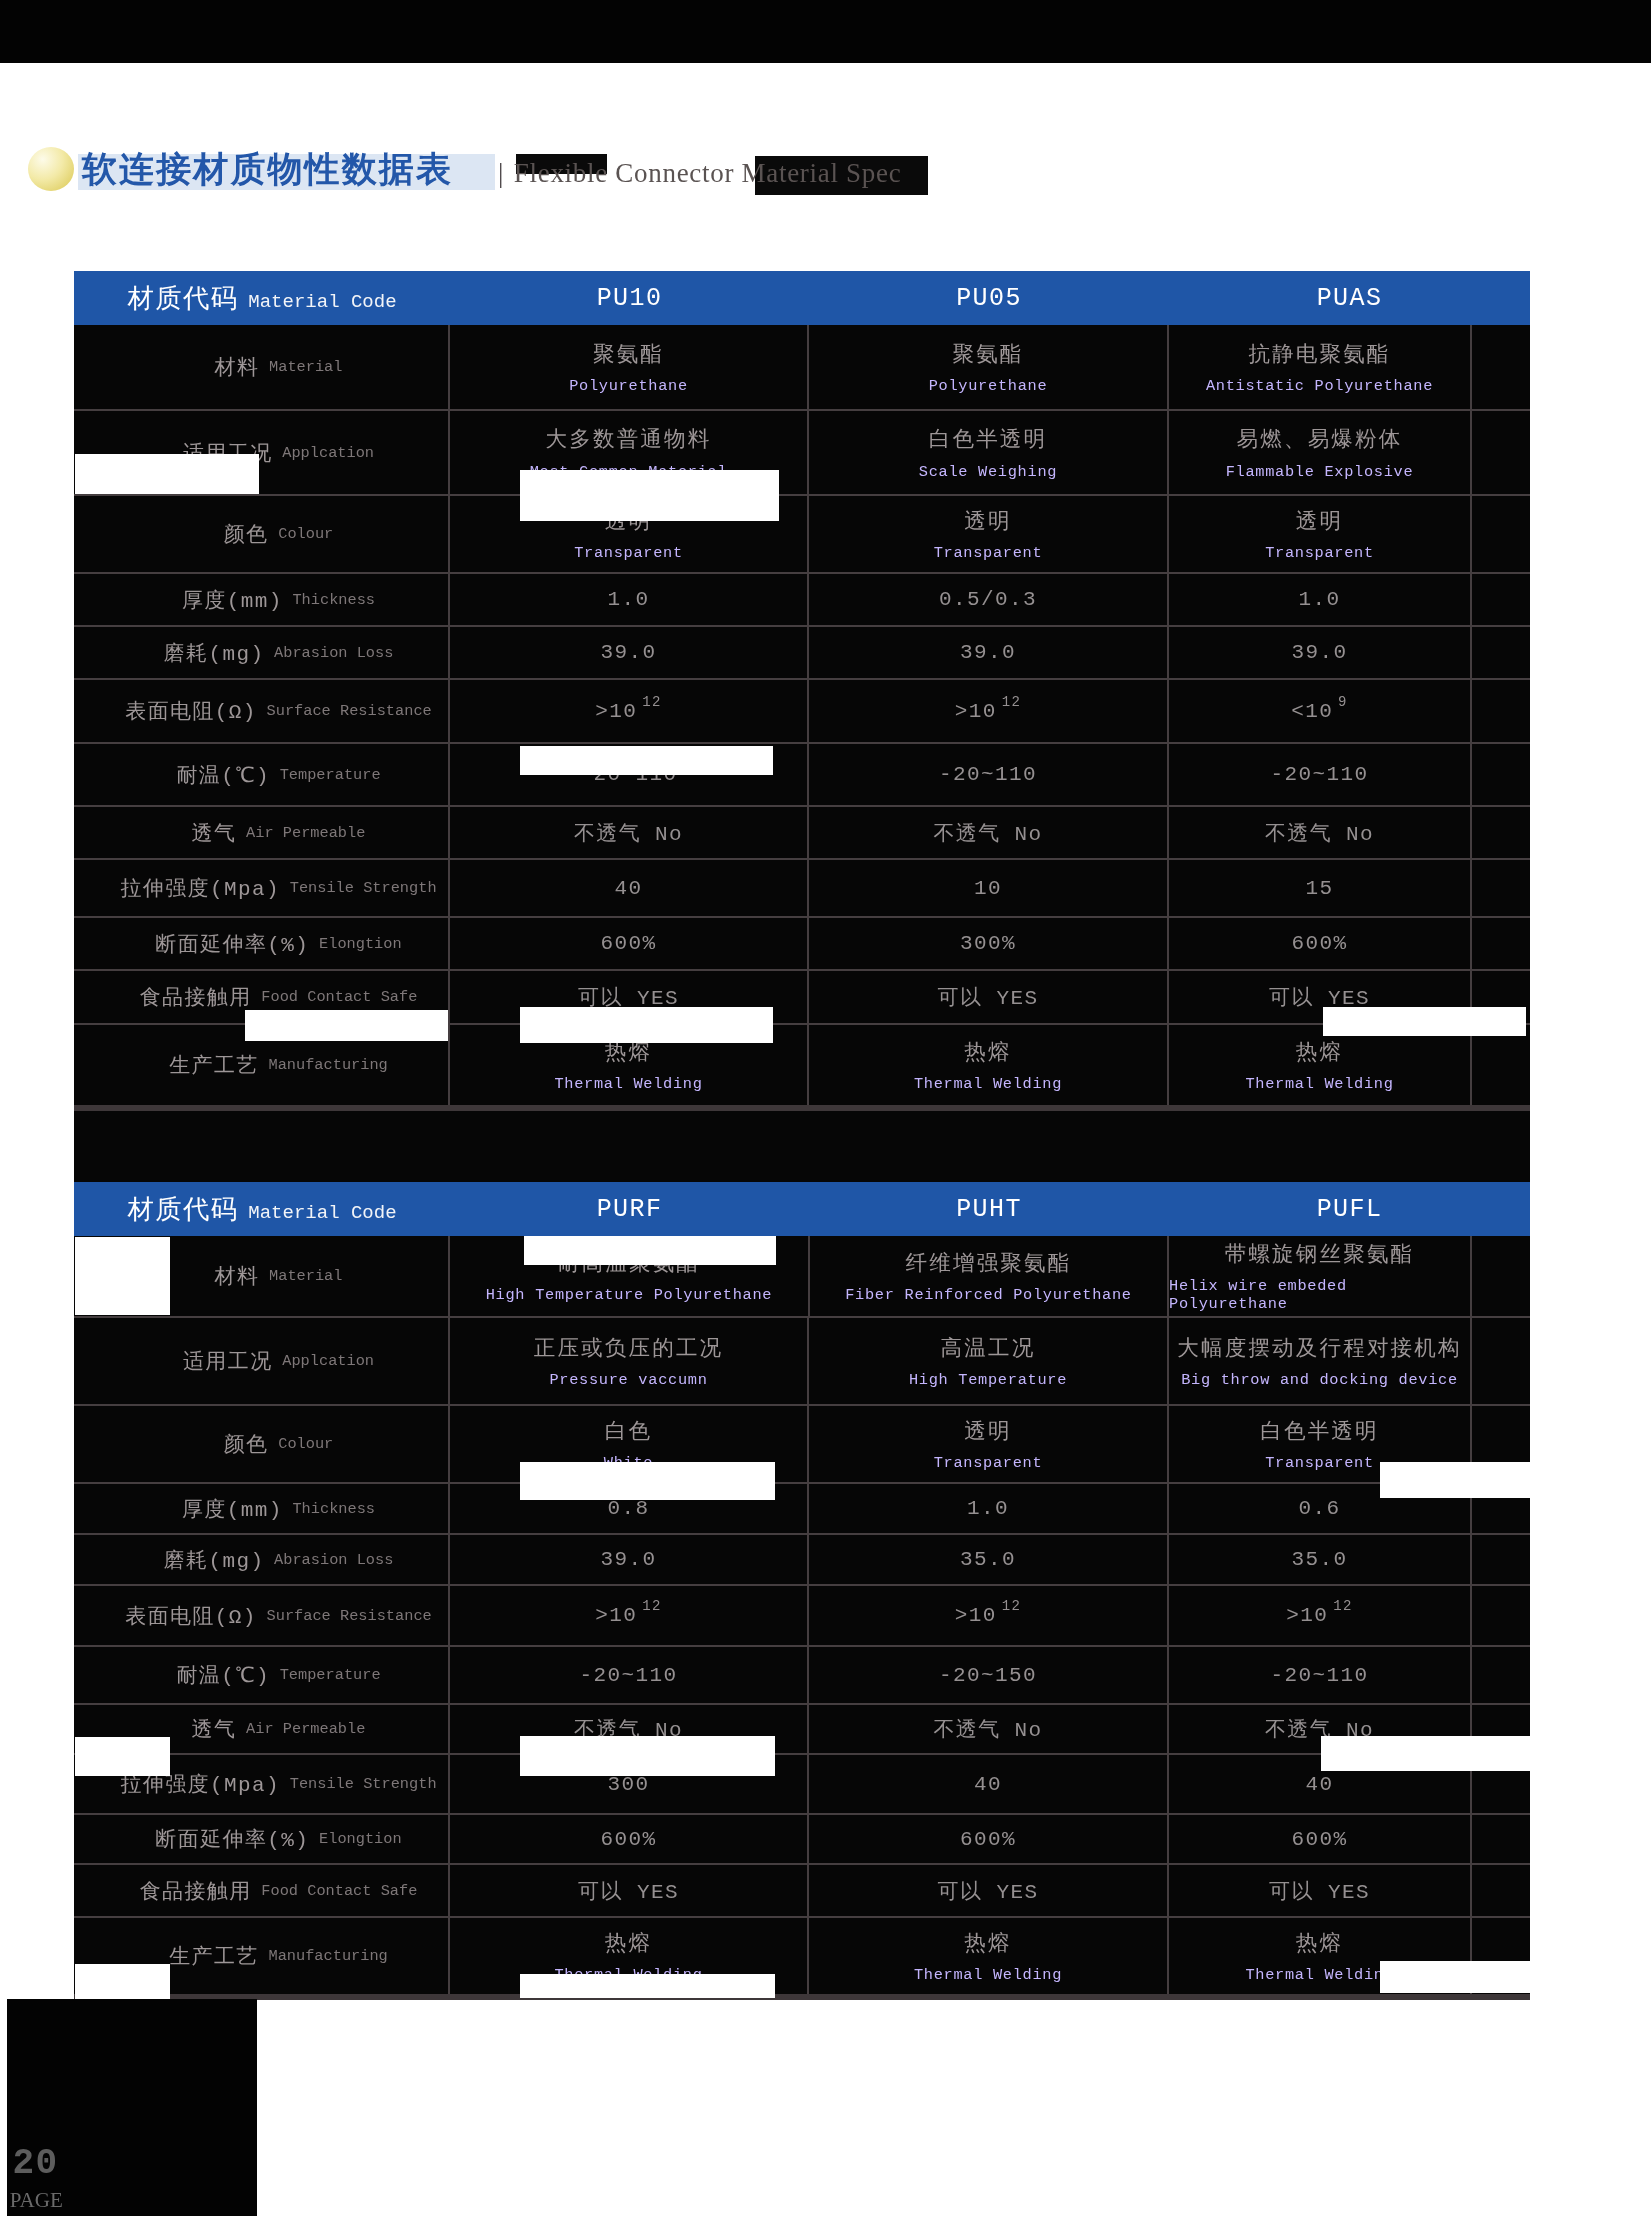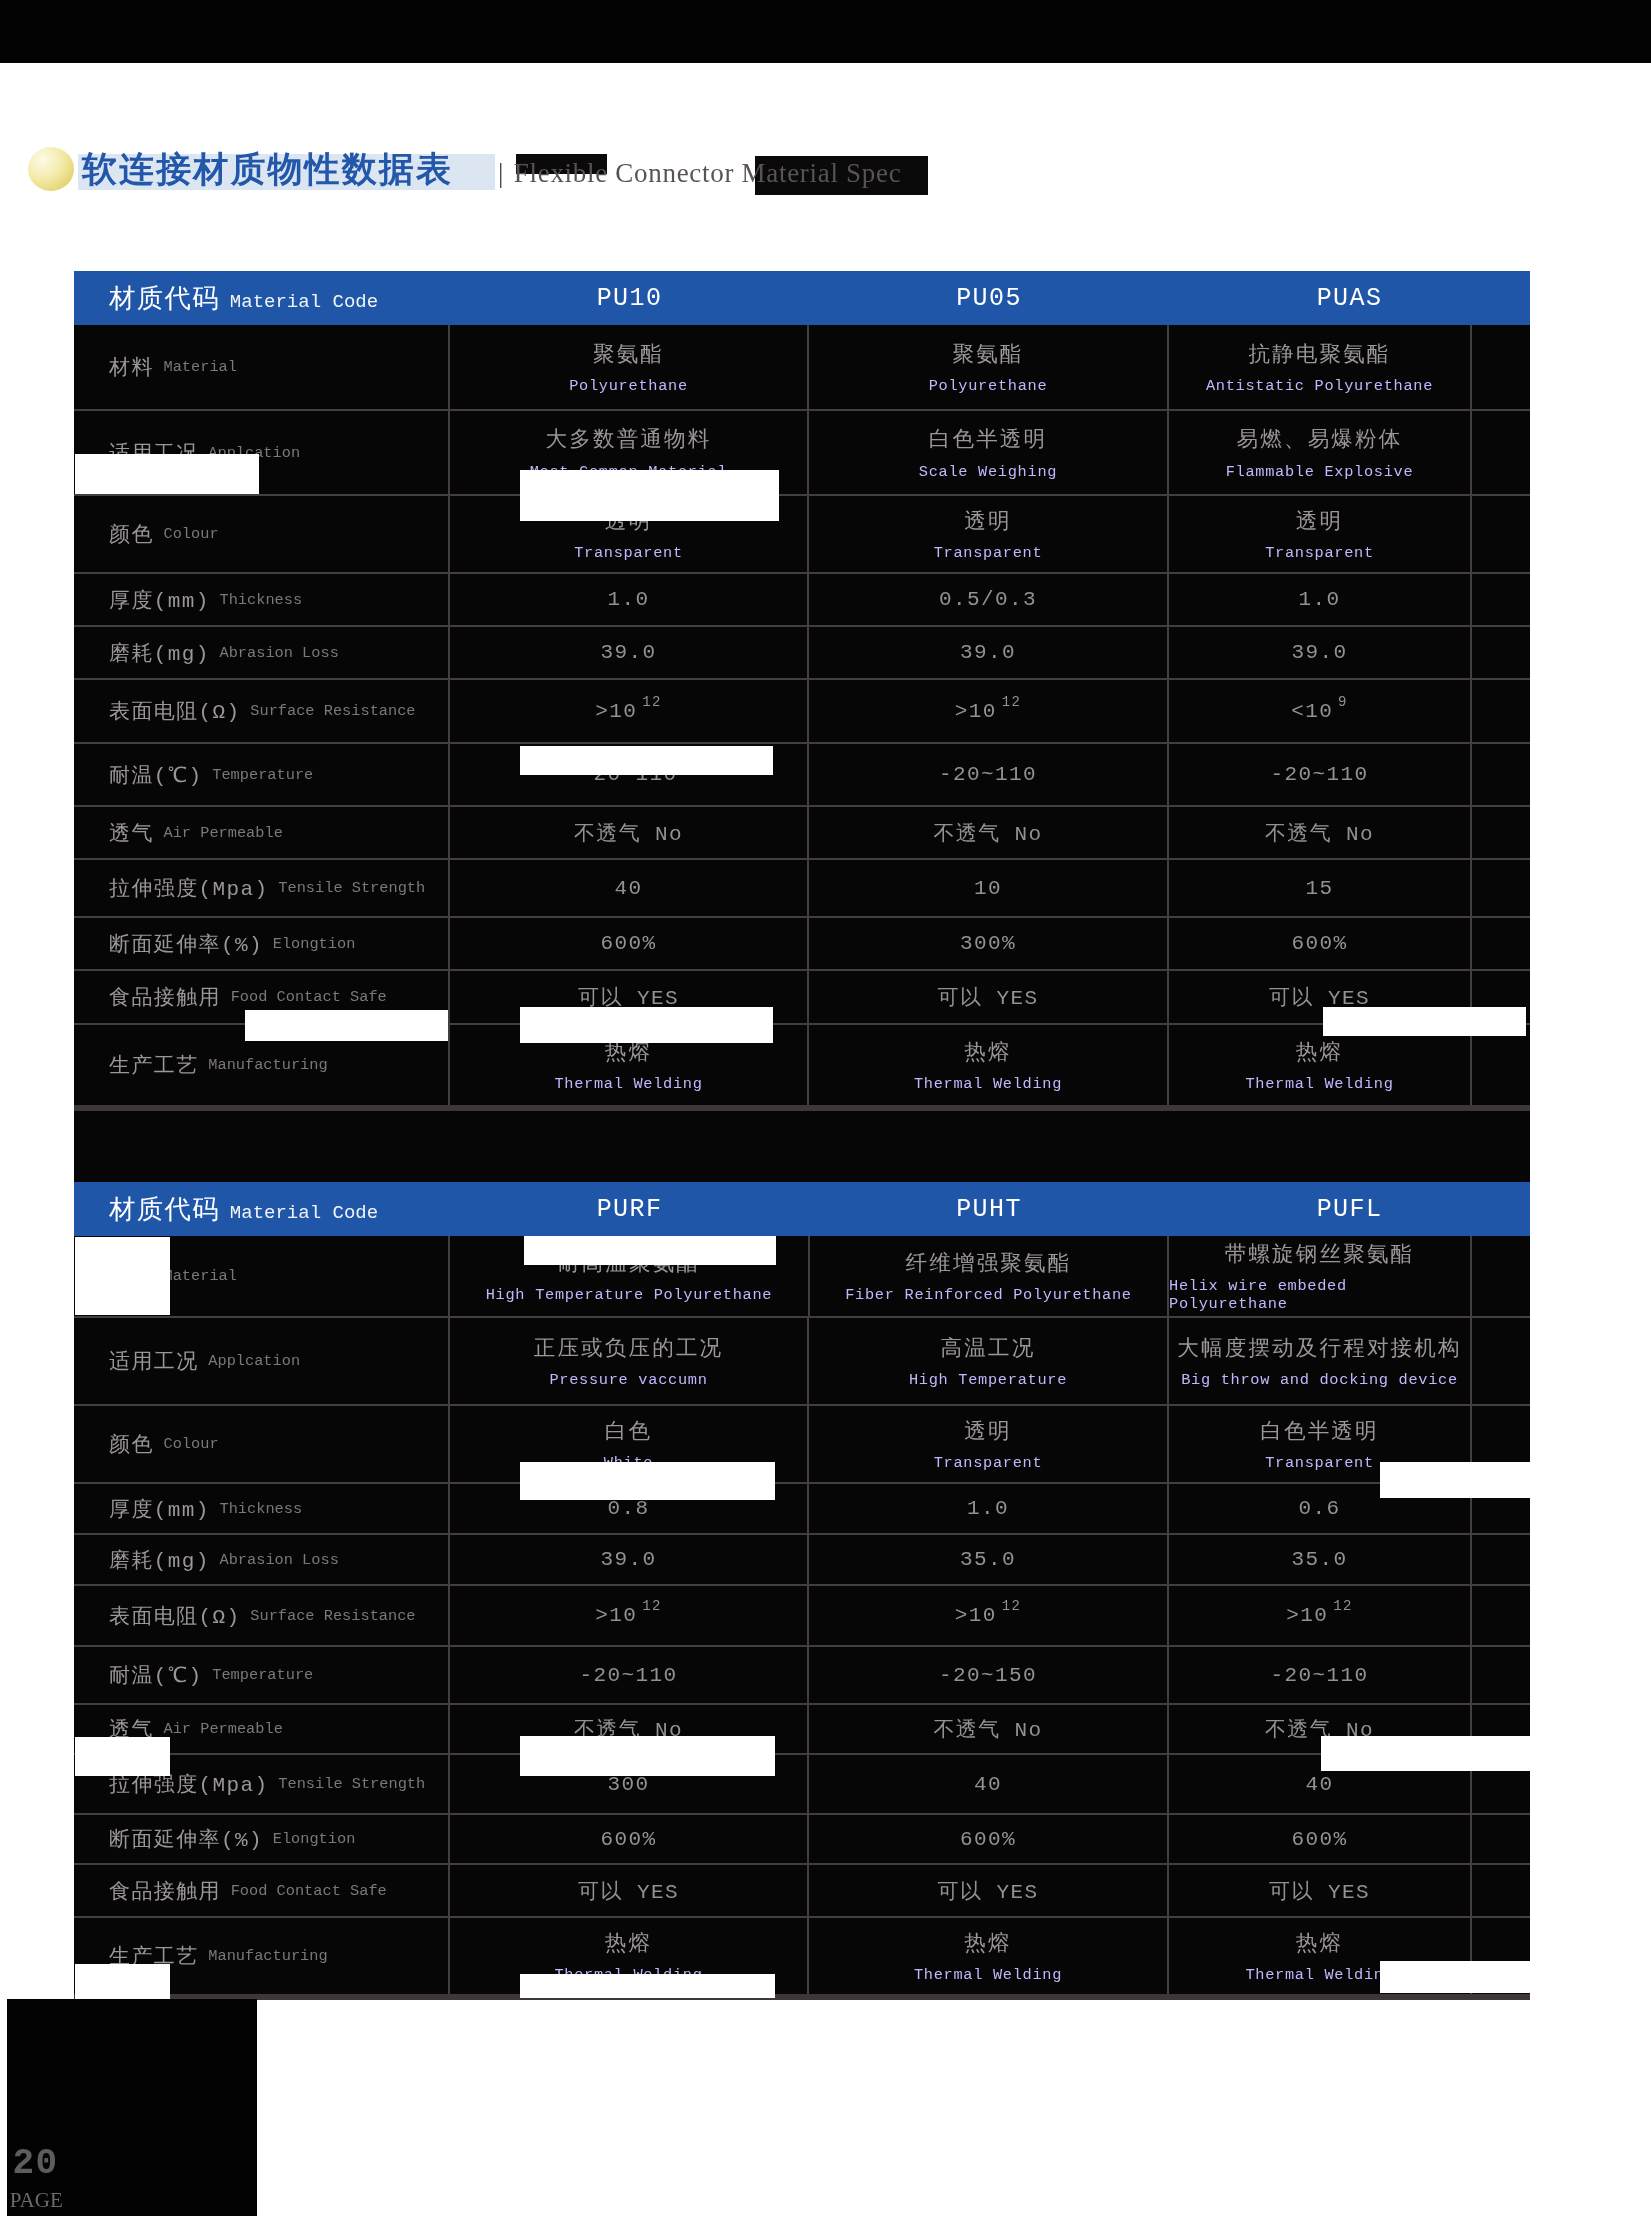--- a/index.html
+++ b/index.html
@@ -29,31 +29,31 @@
     font-family:"Liberation Serif","DejaVu Serif",serif;
     font-size:27px; color:#5a5352; letter-spacing:0.7px; white-space:nowrap;
   }
   .title-en .divider { margin-right:9.7px; color:#4c4648; }
 
   
   .cuitable { position:absolute; left:74px; width:1456px; }
   .t1 { top:271px; }
   .t2 { top:1182px; }
   .t-header { display:flex; height:54px; background:#1f56a7; align-items:center; }
-  .t-header .hlabel { width:376px; padding-left:35px; white-space:nowrap; }
+  .t-header .hlabel { width:376px; white-space:nowrap;text-align:center; }
   .t-header .hlabel .hcn { font-size:26.4px; color:#ffffff; letter-spacing:1.4px; }
   .t-header .hlabel .hen { font-size:19px; color:#f2f4f8; margin-left:9.7px; }
   .t-header .hcode { text-align:center; font-size:25px; color:#ffffff; letter-spacing:1.4px; }
   .t-header .w1 { width:359px; } .t-header .w2 { width:360px; } .t-header .w3 { width:361px; }
 
   .t-row { display:flex; background:#060606; border-bottom:2.8px solid #453e40; }
   .t-row.last { border-bottom:6.3px solid #3e3739; }
   .cell { border-right:2.1px solid #453e40; display:flex; flex-direction:column;
           justify-content:center; align-items:center; overflow:hidden; }
-  .cell.labelc { width:376px; flex-direction:row; justify-content:flex-start;
+  .cell.labelc { width:376px; flex-direction:row; justify-content:center;
                  padding-left:35px; white-space:nowrap; }
   .cell.c1 { width:359px; } .cell.c2 { width:360px; } .cell.c3 { width:303px; }
   .lab-cn { font-size:21px; color:#9d9697; letter-spacing:1.4px; }
   .lab-en { font-size:15.3px; color:#7e7778; margin-left:9.7px; }
   .cval-cn { font-size:21.6px; color:#9d9697; letter-spacing:2.1px; }
   .cval-en { font-size:15.3px; color:#c4b5fd; margin-top:9.7px; letter-spacing:0.7px; }
   .cval-v  { font-size:21px; color:#959091; letter-spacing:1.4px; }
   .cval-v .sup { font-size:14px; position:relative; top:-11px; margin-left:4.9px; }
 
   

